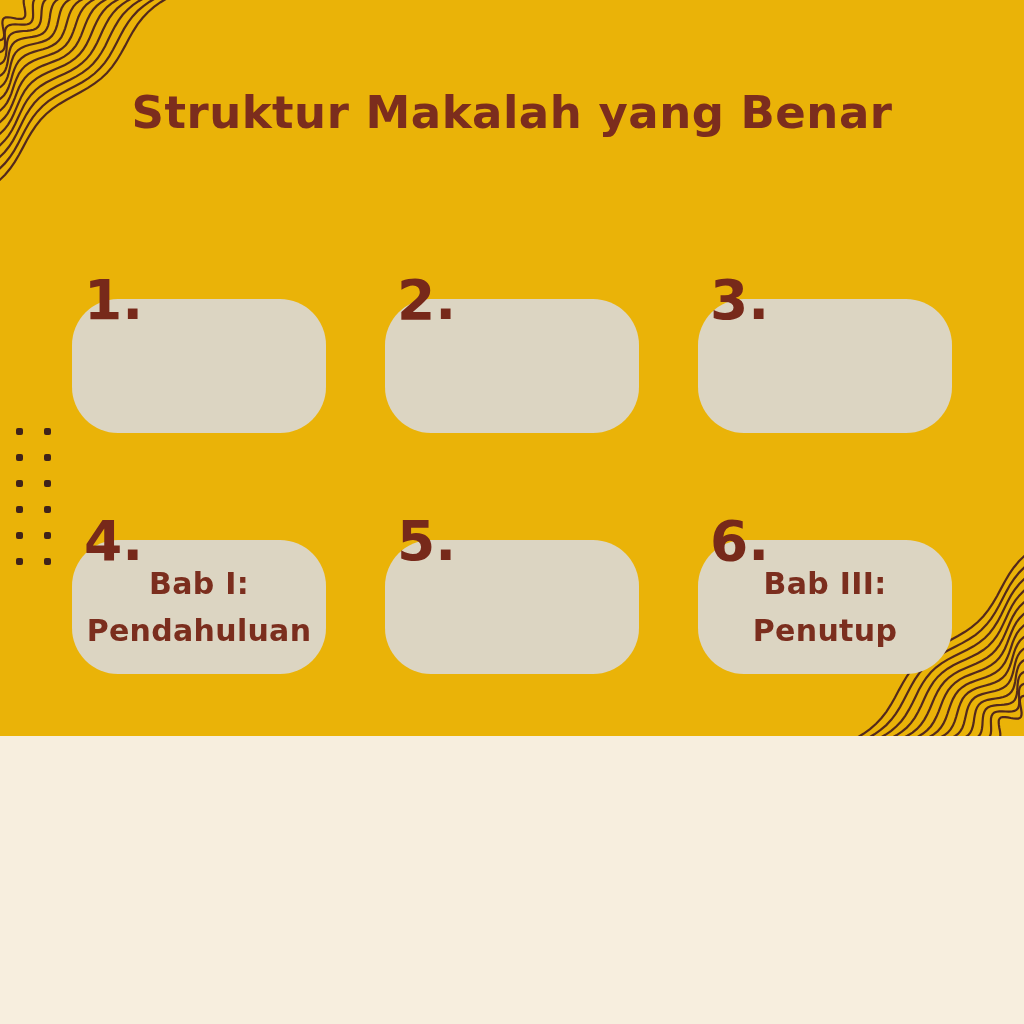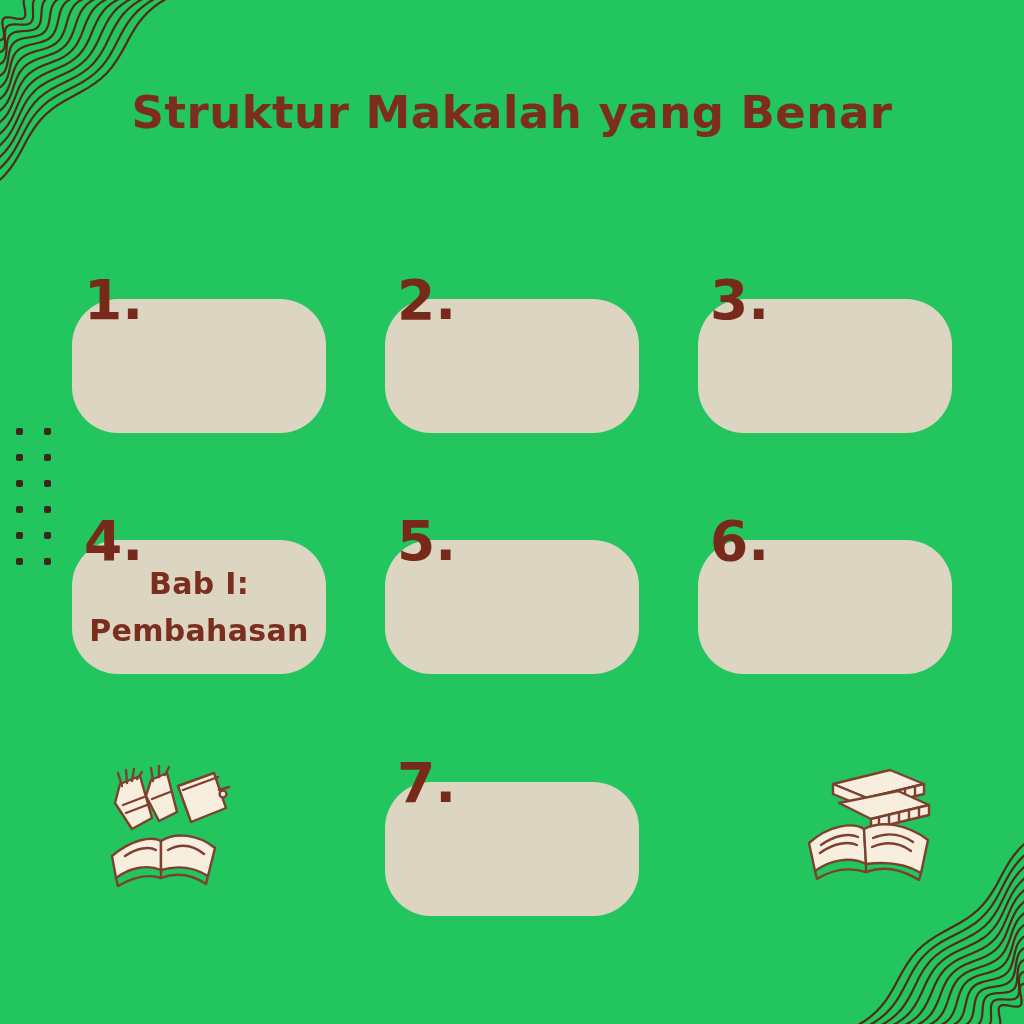--- a/index.html
+++ b/index.html
@@ -1,18 +1,18 @@
 <!DOCTYPE html>
 <html><head>
 <meta charset="utf-8">
 <style>
   html,body{margin:0;padding:0;background:#f7eede;}
   .canvas{
-    position:relative;width:1024px;height:1024px;overflow:hidden;
-    background:#22c55e;font-family:"DejaVu Sans",sans-serif;
+    position:relative;width:1024px;height:736px;overflow:hidden;
+    background:#eab308;font-family:"DejaVu Sans",sans-serif;
   }
   .title{
     position:absolute;left:0;right:0;top:86px;margin:0;
     text-align:center;font-size:45px;font-weight:bold;color:#7c2d1d;
     letter-spacing:0.5px;
   }
   .card{
     position:absolute;width:254px;height:134px;background:#dcd5c2;
     border-radius:46px;display:flex;align-items:center;justify-content:center;
   }
@@ -95,27 +95,29 @@
   </div>
   <div class="card" style="left:385px;top:299px">
     <span class="card-number">2.</span>
   </div>
   <div class="card" style="left:698px;top:299px">
     <span class="card-number">3.</span>
   </div>
   <div class="card" style="left:72px;top:540px">
     <span class="card-number">4.</span>
     <div class="card-label">Bab I:
-Pembahasan</div>
+Pendahuluan</div>
   </div>
   <div class="card" style="left:385px;top:540px">
     <span class="card-number">5.</span>
   </div>
   <div class="card" style="left:698px;top:540px">
     <span class="card-number">6.</span>
+    <div class="card-label">Bab III:
+Penutup</div>
   </div>
   <div class="card" style="left:385px;top:782px">
     <span class="card-number">7.</span>
   </div>
 
   <svg class="sketch" style="left:95px;top:763px" width="148" height="132" viewBox="0 0 148 132">
     <g>
       <path class="fillshape" d="M20,40 L25,21 L45,13 L57,55 L37,66 Z"></path>
       <path class="lineonly" d="M27,23 L23,10 M32,20 L31,7 M37,18 L39,6 M42,16 L47,9"></path>
       <path class="lineonly" d="M28,42 L49,34 M31,50 L52,42"></path>

